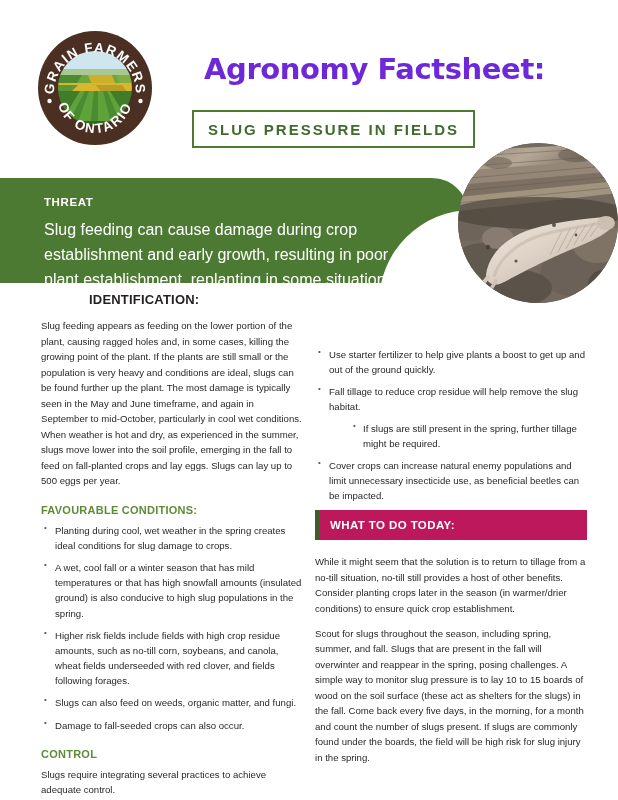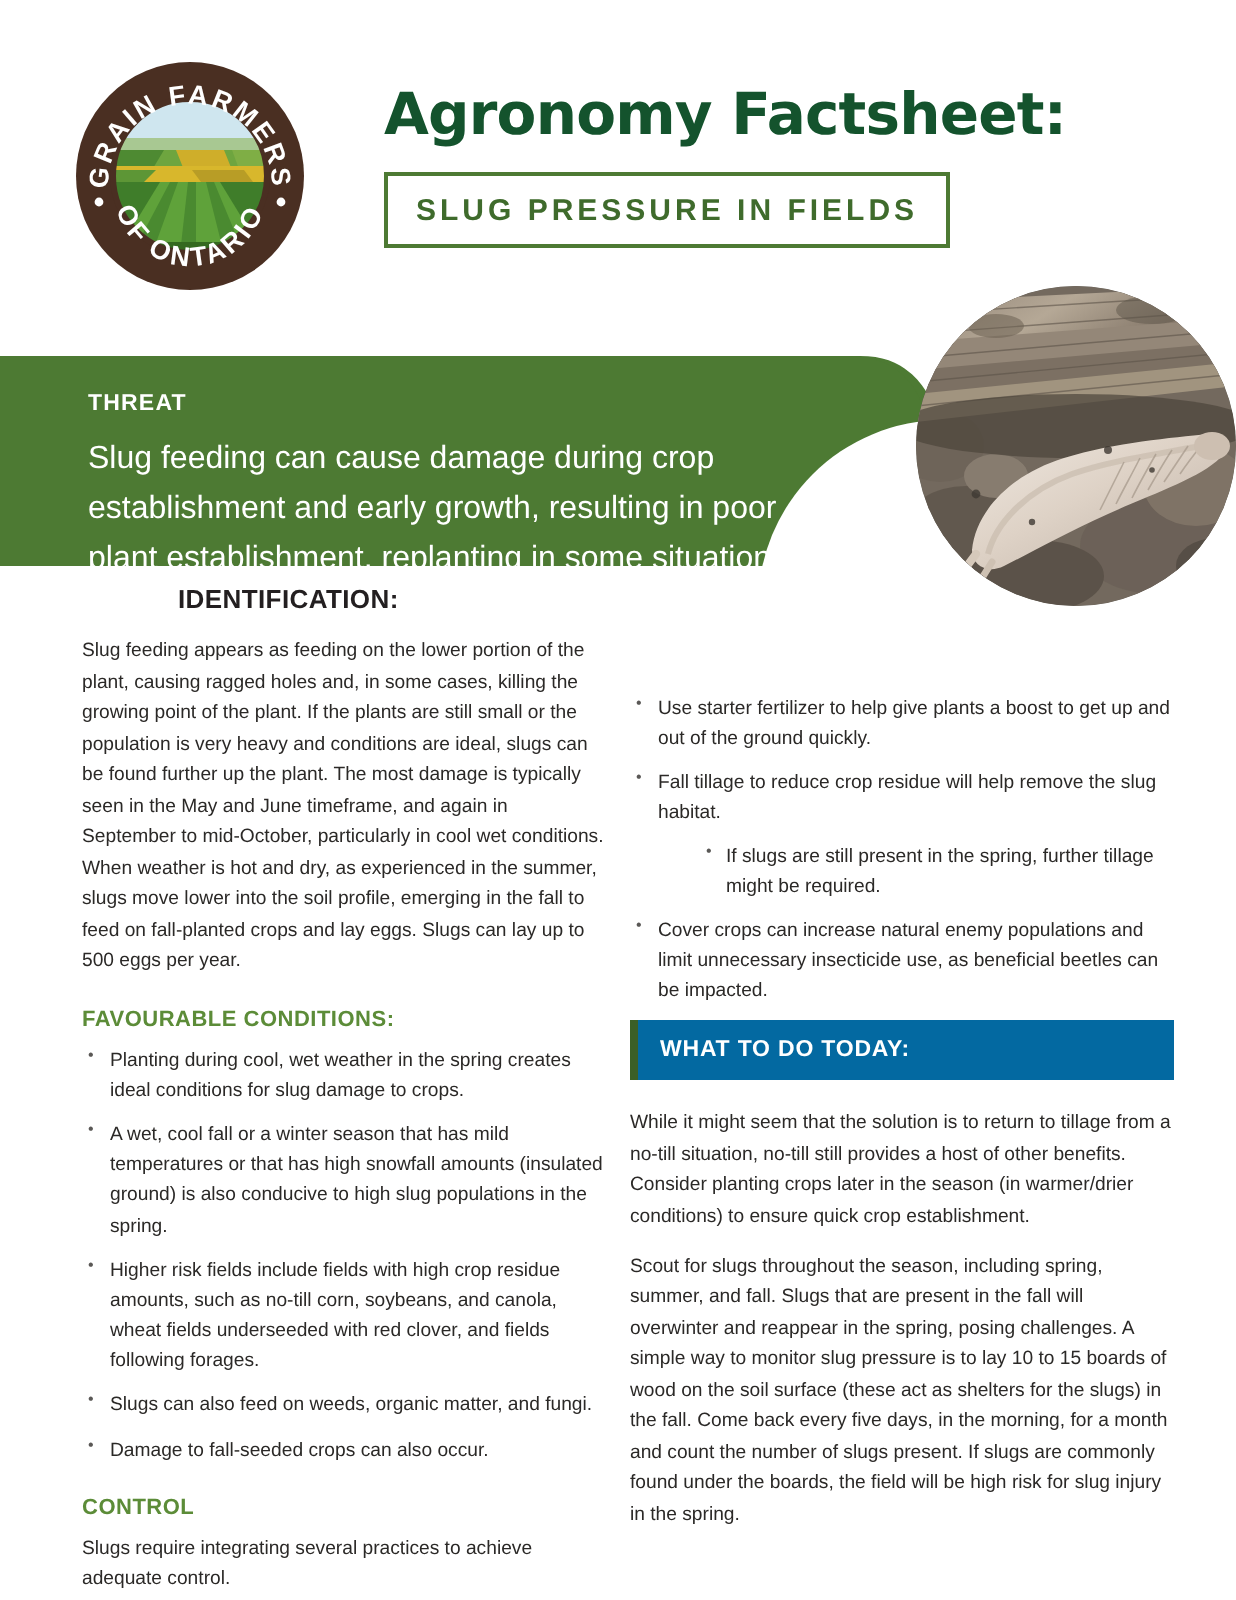--- a/index.html
+++ b/index.html
@@ -41,23 +41,23 @@
     position: absolute;
     left: 192px;
     top: 42px;
     width: 300px;
   }
   .main-title {
     font-family: "DejaVu Sans", sans-serif;
     font-size: 29px;
     font-weight: bold;
     letter-spacing: -0.4px;
-    color: #14532d;
+    color: #6d28d9;
     line-height: 1.1;
-    margin: 0;
+    margin: 12px;
     white-space: nowrap;
   }
   .subtitle-box {
     margin-top: 12px;
     border: 2px solid #4d7a33;
     padding: 9px 14px 8px 14px;
     display: inline-block;
   }
   .subtitle-text {
     font-family: "Liberation Sans", sans-serif;
@@ -191,21 +191,21 @@
     position: absolute;
     left: 2px;
     top: -1px;
     font-size: 8px;
     color: #5a5856;
   }
 
   
   .todo-box {
     position: relative;
-    background: #0369a1;
+    background: #be185d;
     height: 30px;
     margin: 0 0 14px 0;
     display: flex;
     align-items: center;
   }
   .todo-box::before {
     content: "";
     position: absolute;
     left: 0; top: 0; bottom: 0;
     width: 4px;

